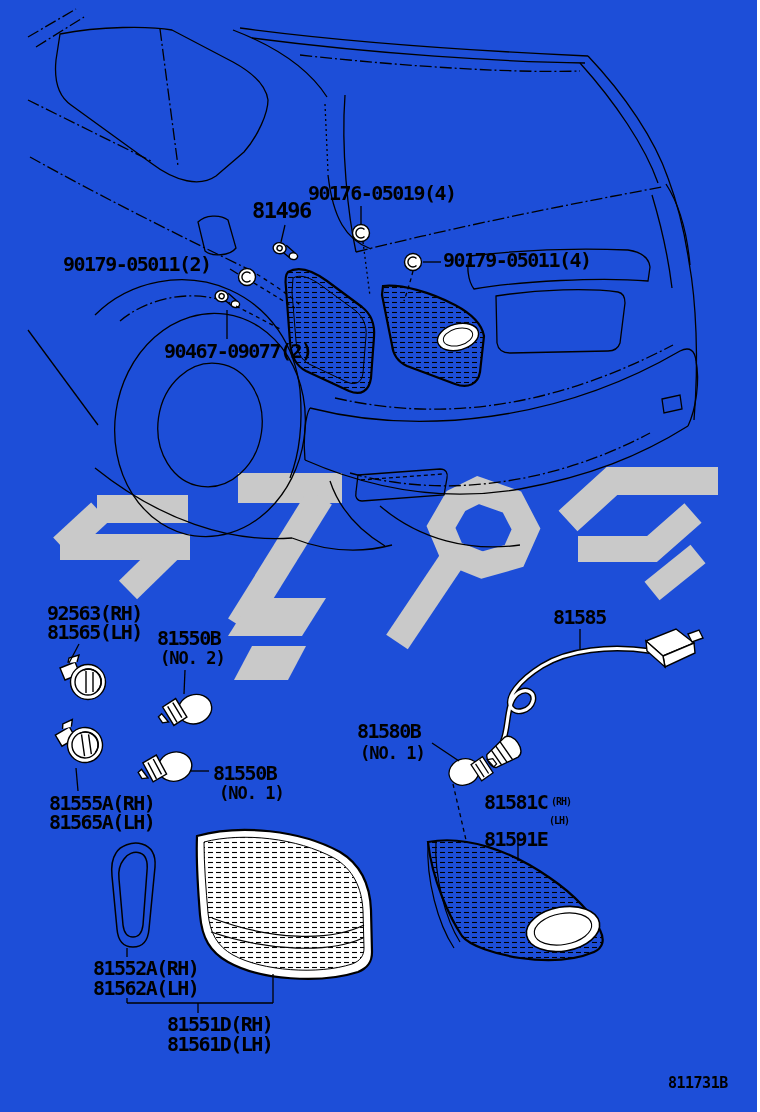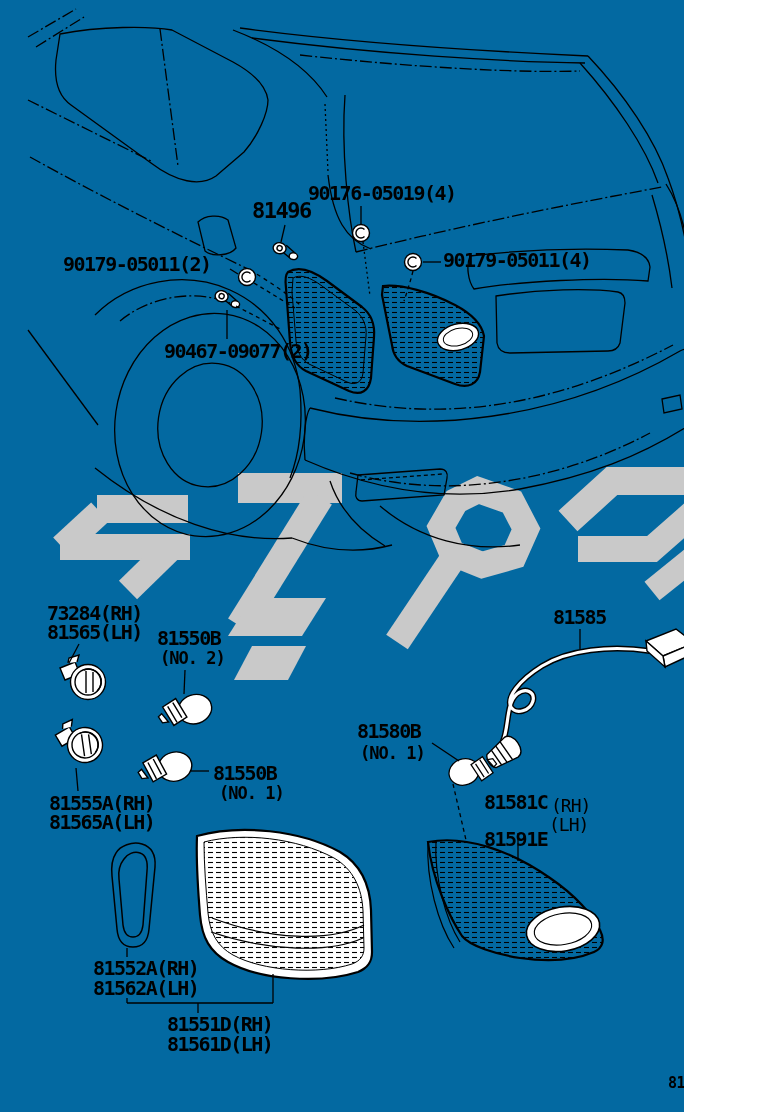--- a/index.html
+++ b/index.html
@@ -1,23 +1,23 @@
 <!DOCTYPE html>
 <html><head>
 <meta charset="utf-8">
 <style>
   html,body{margin:0;padding:0;background:#fff;}
-  #stage{position:relative;width:684px;height:1112px;background:#0369a1;overflow:hidden;
+  #stage{position:relative;width:757px;height:1112px;background:#1d4ed8;overflow:hidden;
          font-family:"DejaVu Sans Mono","Liberation Mono",monospace;}
   #art{position:absolute;left:0;top:0;}
   .pl{position:absolute;white-space:nowrap;color:#000;font-weight:bold;
       font-size:20px;letter-spacing:-1.5px;line-height:1;}
   .pl-lg{font-size:22px;}
   .pl-sm{font-size:17px;letter-spacing:-1px;}
-  .pl-xs{font-size:18px;font-weight:normal;letter-spacing:-1px;}
+  .pl-xs{font-size:10px;font-weight:bold;letter-spacing:-1px;}
   .pl-code{font-size:15px;letter-spacing:-0.5px;}
 </style>
 </head>
 <body>
 
 <div id="stage">
 
 <svg id="art" width="760" height="1112" viewBox="0 0 760 1112">
   <defs>
     <pattern id="hatch" width="8" height="5" patternUnits="userSpaceOnUse">
@@ -222,21 +222,21 @@
     <path d="M198,1003 L198,1013"></path>
   </g>
 </svg>
 
 <div class="pl" style="left:308px;top:183px">90176-05019(4)</div>
 <div class="pl pl-lg" style="left:252px;top:200px">81496</div>
 <div class="pl" style="left:63px;top:254px">90179-05011(2)</div>
 <div class="pl" style="left:443px;top:250px">90179-05011(4)</div>
 <div class="pl" style="left:164px;top:341px">90467-09077(2)</div>
 
-<div class="pl" style="left:47px;top:603px">73284(RH)</div>
+<div class="pl" style="left:47px;top:603px">92563(RH)</div>
 <div class="pl" style="left:47px;top:622px">81565(LH)</div>
 <div class="pl" style="left:157px;top:628px">81550B</div>
 <div class="pl pl-sm" style="left:160px;top:650px">(NO. 2)</div>
 
 <div class="pl" style="left:553px;top:607px">81585</div>
 <div class="pl" style="left:357px;top:721px">81580B</div>
 <div class="pl pl-sm" style="left:360px;top:745px">(NO. 1)</div>
 
 <div class="pl" style="left:213px;top:763px">81550B</div>
 <div class="pl pl-sm" style="left:219px;top:785px">(NO. 1)</div>

